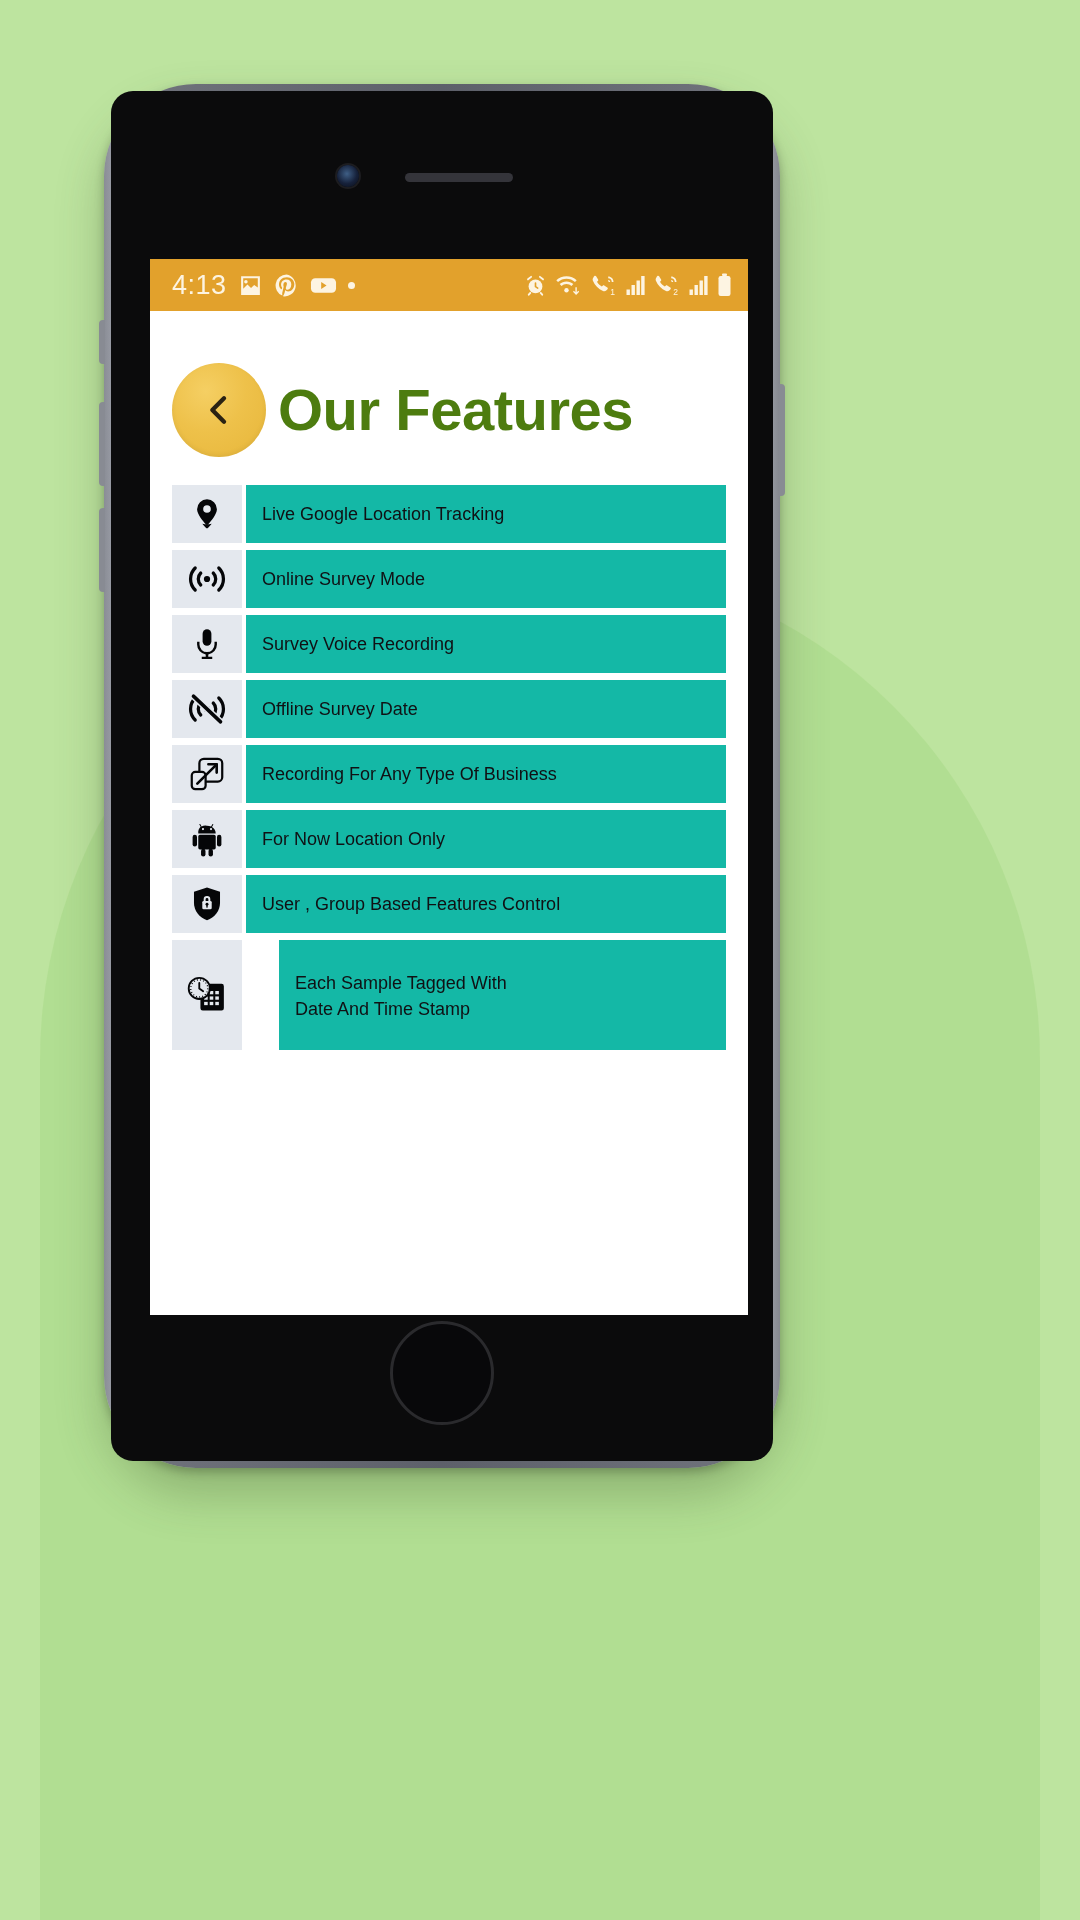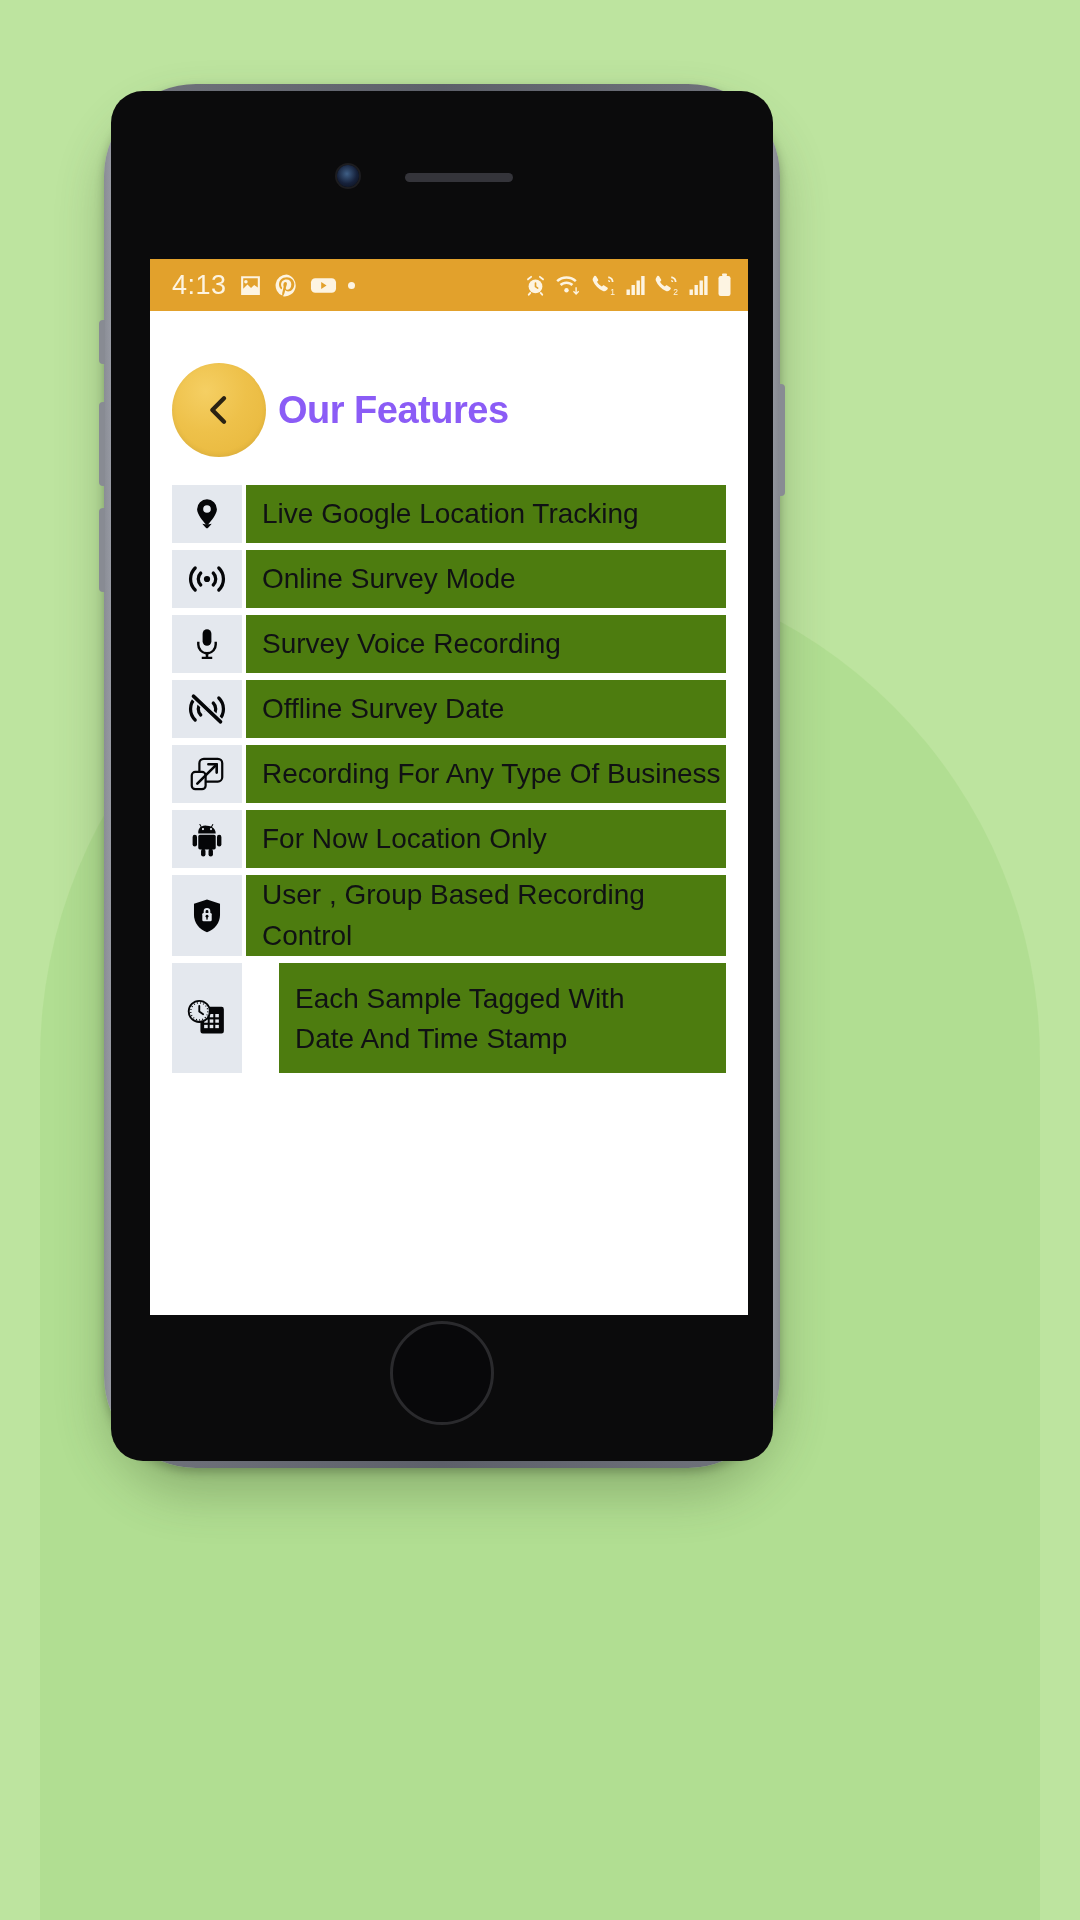--- a/index.html
+++ b/index.html
@@ -39,21 +39,21 @@
     width: 676px;
     height: 1384px;
     border-radius: 92px;
     background: linear-gradient(90deg,#8a8d96 0%, #b9bcc4 4%, #6e717a 9%,
                                 #5d606a 50%, #6e717a 91%, #b9bcc4 96%, #85888f 100%);
     box-shadow: 0 26px 48px rgba(60,80,40,.30), 0 4px 10px rgba(0,0,0,.25);
   }
   #phone-inner {
     position: absolute;
     left: 7px; top: 7px; right: 7px; bottom: 7px;
-    border-radius: 32px;
+    border-radius: 22px;
     background: #0b0b0c;
   }
 
   
   .side-btn {
     position: absolute;
     left: -5px;
     width: 6px;
     border-radius: 4px 0 0 4px;
     background: linear-gradient(180deg,#9d a0a8 0%, #7a7d86 100%);
@@ -131,23 +131,23 @@
     width: 94px; height: 94px;
     border-radius: 50%;
     background: radial-gradient(circle at 36% 30%, #f5cf63 0%, #eec14a 45%, #e7b63a 100%);
     display: flex; align-items: center; justify-content: center;
     flex: none;
     cursor: pointer;
     box-shadow: inset 0 -2px 5px rgba(0,0,0,.06);
   }
   #back-button svg { display:block; }
   #page-title {
-    font-size: 38px;
+    font-size: 58px;
     font-weight: bold;
-    color: #8b5cf6;
+    color: #4d7c0f;
     letter-spacing: -0.5px;
     line-height: 1;
     margin-left: -4px;
   }
 
   
   #features-list {
     padding: 0 22px 0 22px;
     display: flex;
     flex-direction: column;
@@ -164,25 +164,25 @@
     min-height: 58px;
     background: #e4e8ee;
     display: flex;
     align-items: center;
     justify-content: center;
     flex: none;
   }
   .feature-icon svg { display: block; }
   .feature-label {
     flex: 1;
-    background: #4d7c0f;
+    background: #14b8a6;
     display: flex;
     align-items: center;
     padding: 0 0 0 16px;
-    font-size: 28px;
+    font-size: 18px;
     color: #101114;
     line-height: 1.45;
     min-height: 58px;
     white-space: pre-line;
   }
   .feature-row.tall .feature-icon,
   .feature-row.tall .feature-label { min-height: 110px; }
   .feature-row.tall .feature-label { align-items: center; padding-top: 2px; margin-left: 33px; }
 </style>
 </head>
@@ -385,21 +385,21 @@
         <div class="feature-row">
           <div class="feature-icon">
             <svg width="32" height="36" viewBox="0 0 22 26" fill="#050608">
               <path d="M11 1L1.6 4.2v8.1c0 5.6 3.9 10.7 9.4 12.4 5.5-1.7 9.4-6.8 9.4-12.4V4.2z"></path>
               <rect x="7.6" y="10.8" width="6.8" height="6" rx="1" fill="#e4e8ee"></rect>
               <path d="M8.6 11.2V9.6a2.4 2.4 0 0 1 4.8 0v1.6h-1.4V9.6a1 1 0 0 0-2 0v1.6z" fill="#e4e8ee"></path>
               <circle cx="11" cy="13.2" r="1.05" fill="#050608"></circle>
               <rect x="10.5" y="13.4" width="1" height="2.2" fill="#050608"></rect>
             </svg>
           </div>
-          <div class="feature-label">User , Group Based Recording Control</div>
+          <div class="feature-label">User , Group Based Features Control</div>
         </div>
 
         <div class="feature-row tall">
           <div class="feature-icon">
             <svg width="40" height="38" viewBox="0 0 28 26" fill="#050608">
               <path d="M11 5.2h13.2a1.6 1.6 0 0 1 1.6 1.6v15.4a1.6 1.6 0 0 1-1.6 1.6H11a1.6 1.6 0 0 1-1.6-1.6V6.8A1.6 1.6 0 0 1 11 5.2z"></path>
               <g fill="#e4e8ee">
                 <rect x="12" y="10.2" width="2.5" height="2.3"></rect>
                 <rect x="15.9" y="10.2" width="2.5" height="2.3"></rect>
                 <rect x="19.8" y="10.2" width="2.5" height="2.3"></rect>

